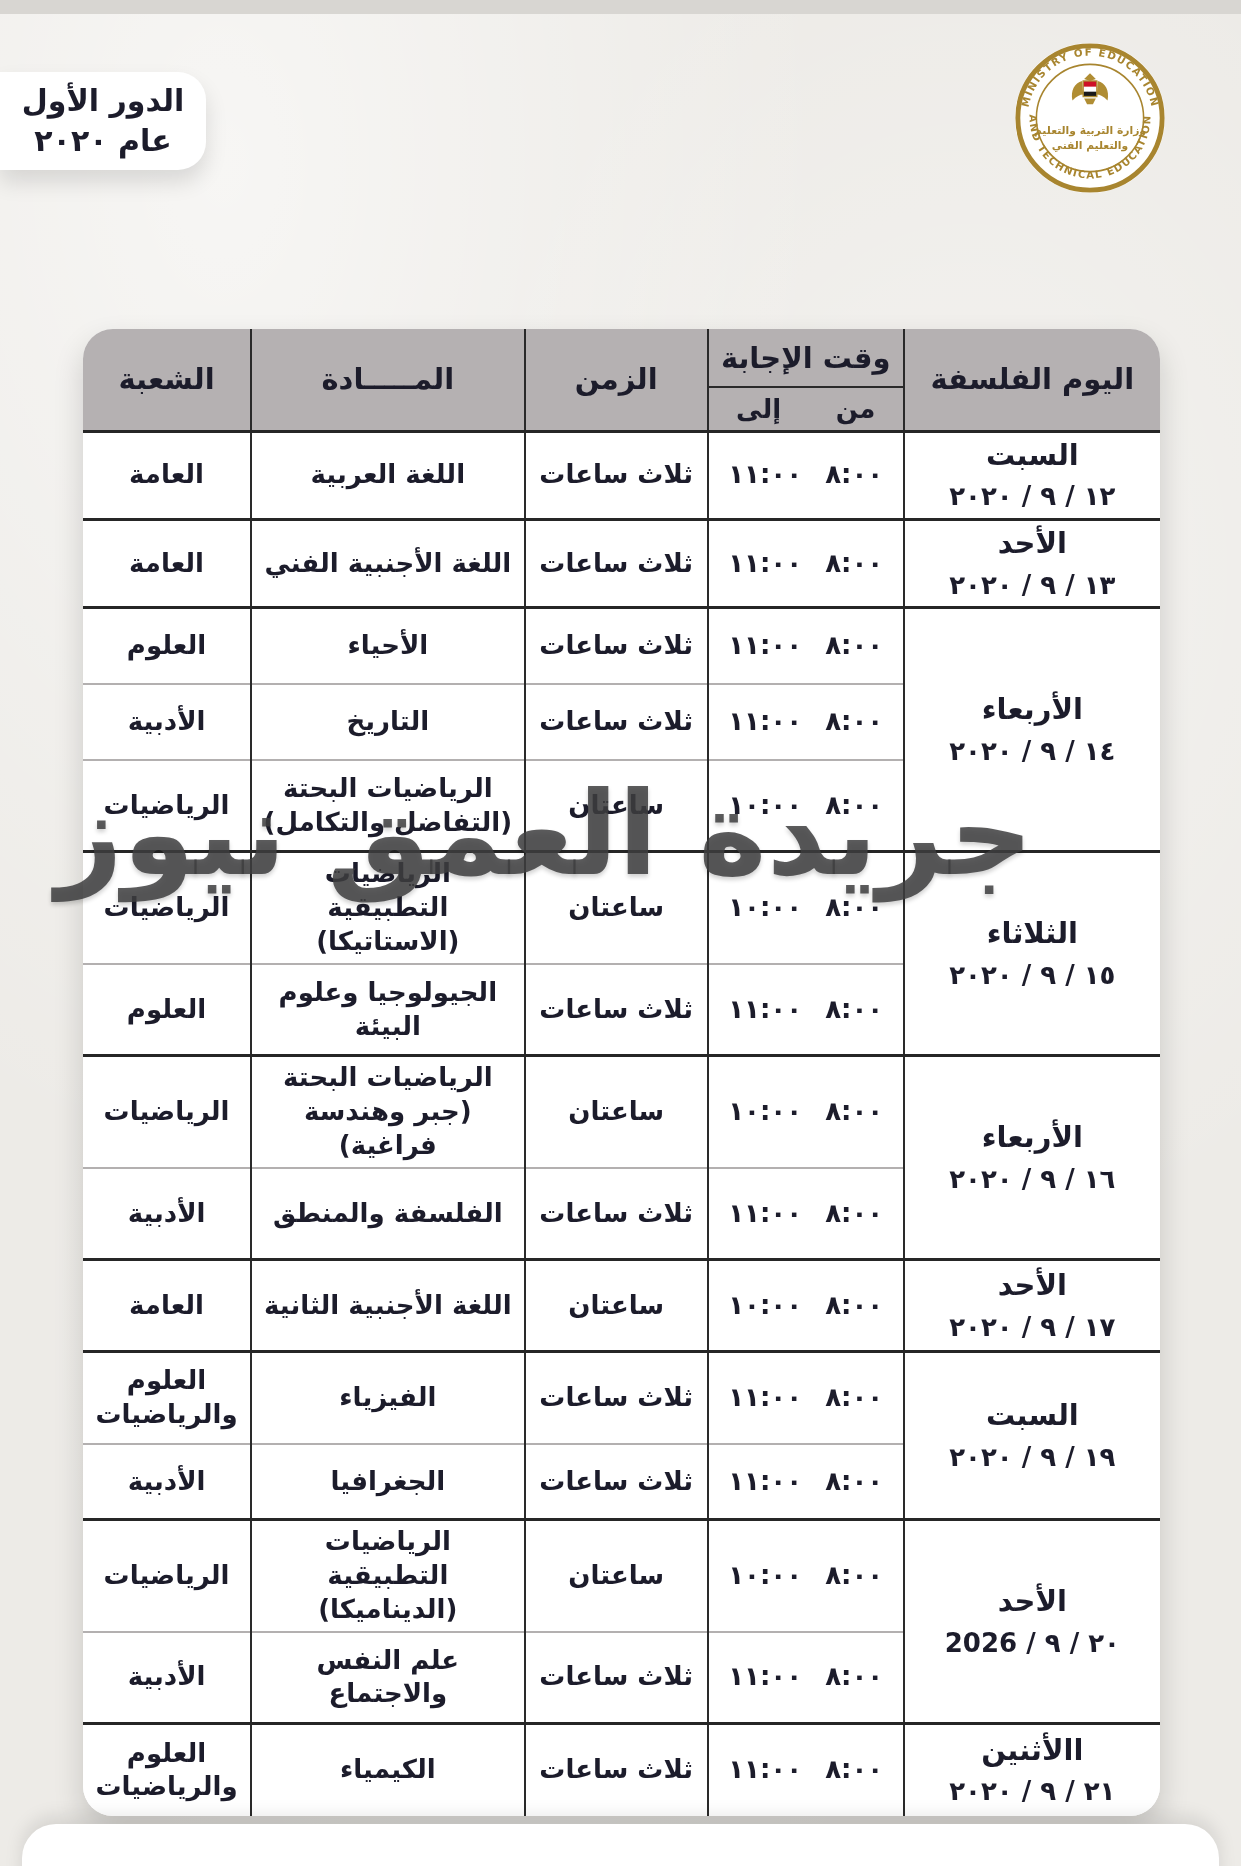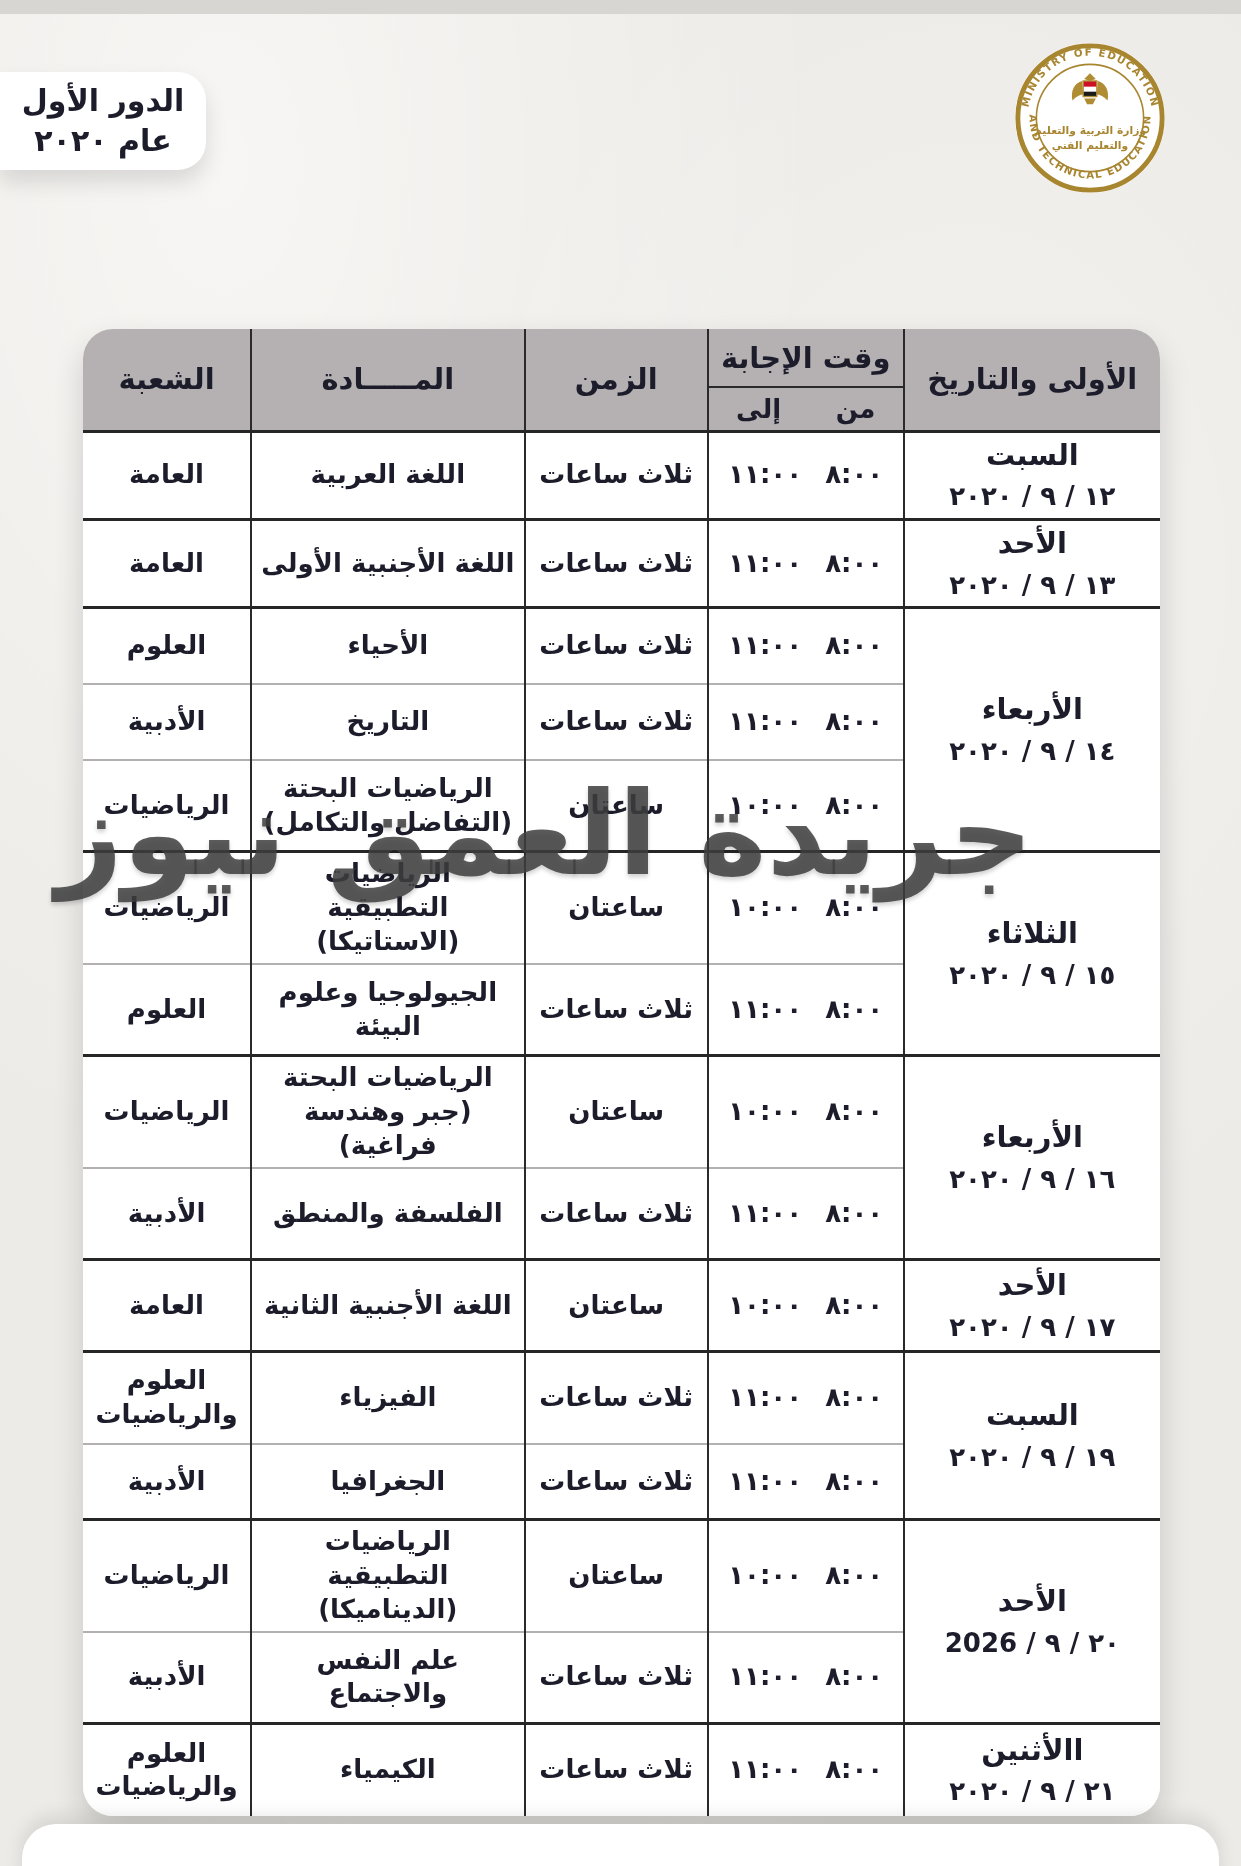--- a/index.html
+++ b/index.html
@@ -116,21 +116,21 @@
     <table>
       <colgroup>
         <col style="width:23.8%">
           <col style="width:18.2%">
           <col style="width:17%">
           <col style="width:25.4%">
           <col style="width:15.6%">
       </colgroup>
       <thead>
         <tr class="h-main">
-          <th rowspan="2">الأولى والتاريخ</th>
+          <th rowspan="2">اليوم الفلسفة</th>
           <th>وقت الإجابة</th>
           <th rowspan="2">الزمن</th>
           <th rowspan="2">المـــــادة</th>
           <th rowspan="2">الشعبة</th>
         </tr>
         <tr class="h-sub">
           <th>
             <div class="flex2">
               <span>من</span>
               <span>إلى</span>
@@ -161,21 +161,21 @@
             <span class="day">الأحد</span>
             <span class="num">١٣ / ٩ / ٢٠٢٠</span>
           </td>
           <td>
               <div class="flex2">
             <span>٨:٠٠</span>
             <span>١١:٠٠</span>
               </div>
             </td>
           <td>ثلاث ساعات</td>
-          <td>اللغة الأجنبية الأولى</td>
+          <td>اللغة الأجنبية الفني</td>
           <td>العامة</td>
         </tr>
 
         <tr class="gs rh1">
           <td class="datecell" rowspan="3">
             <span class="day">الأربعاء</span>
             <span class="num">١٤ / ٩ / ٢٠٢٠</span>
           </td>
           <td>
               <div class="flex2">

